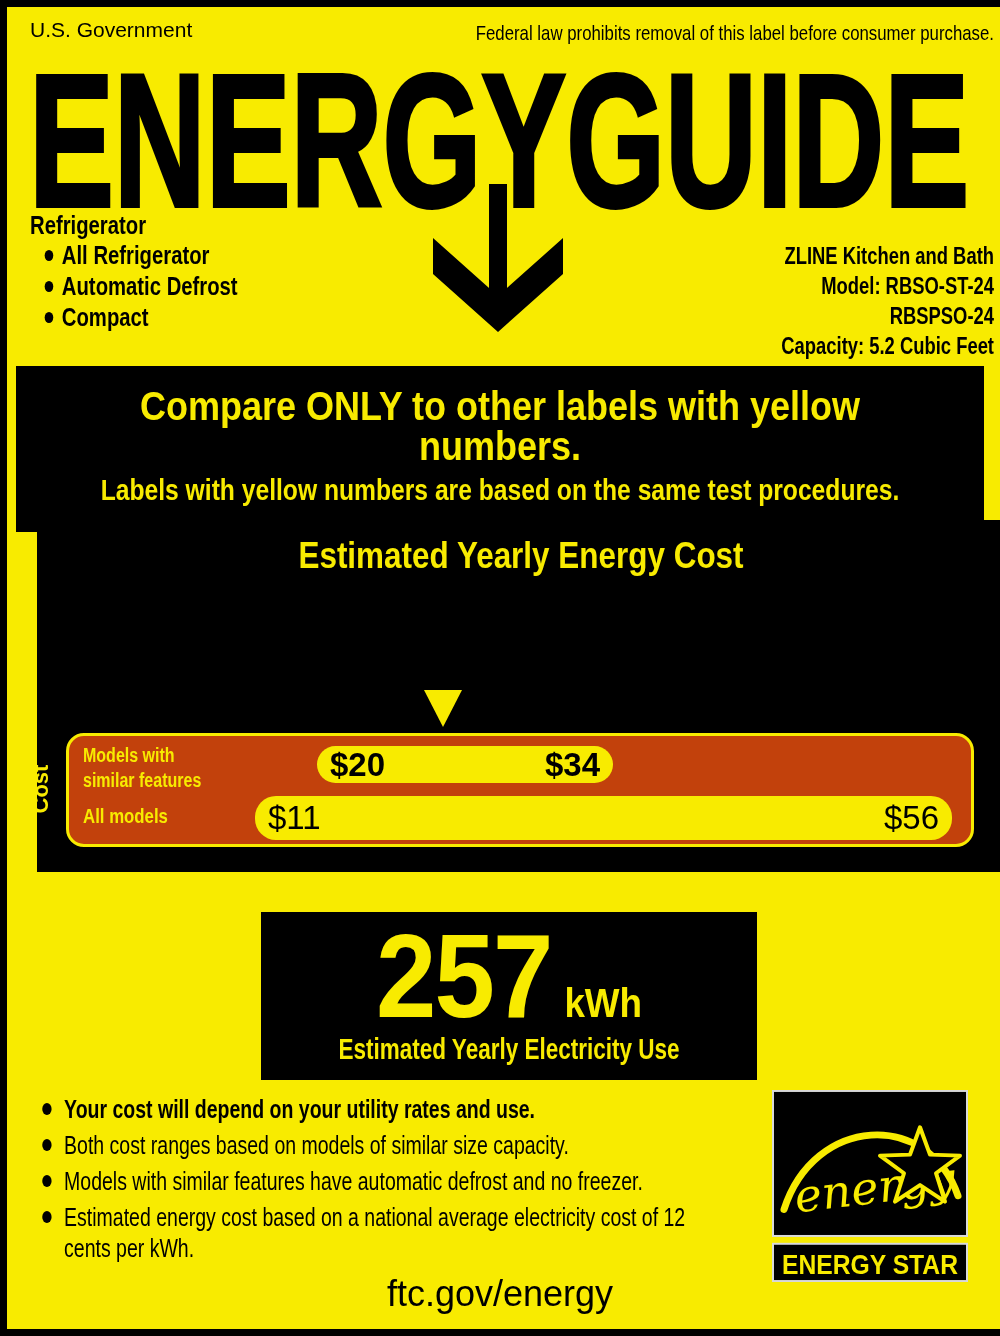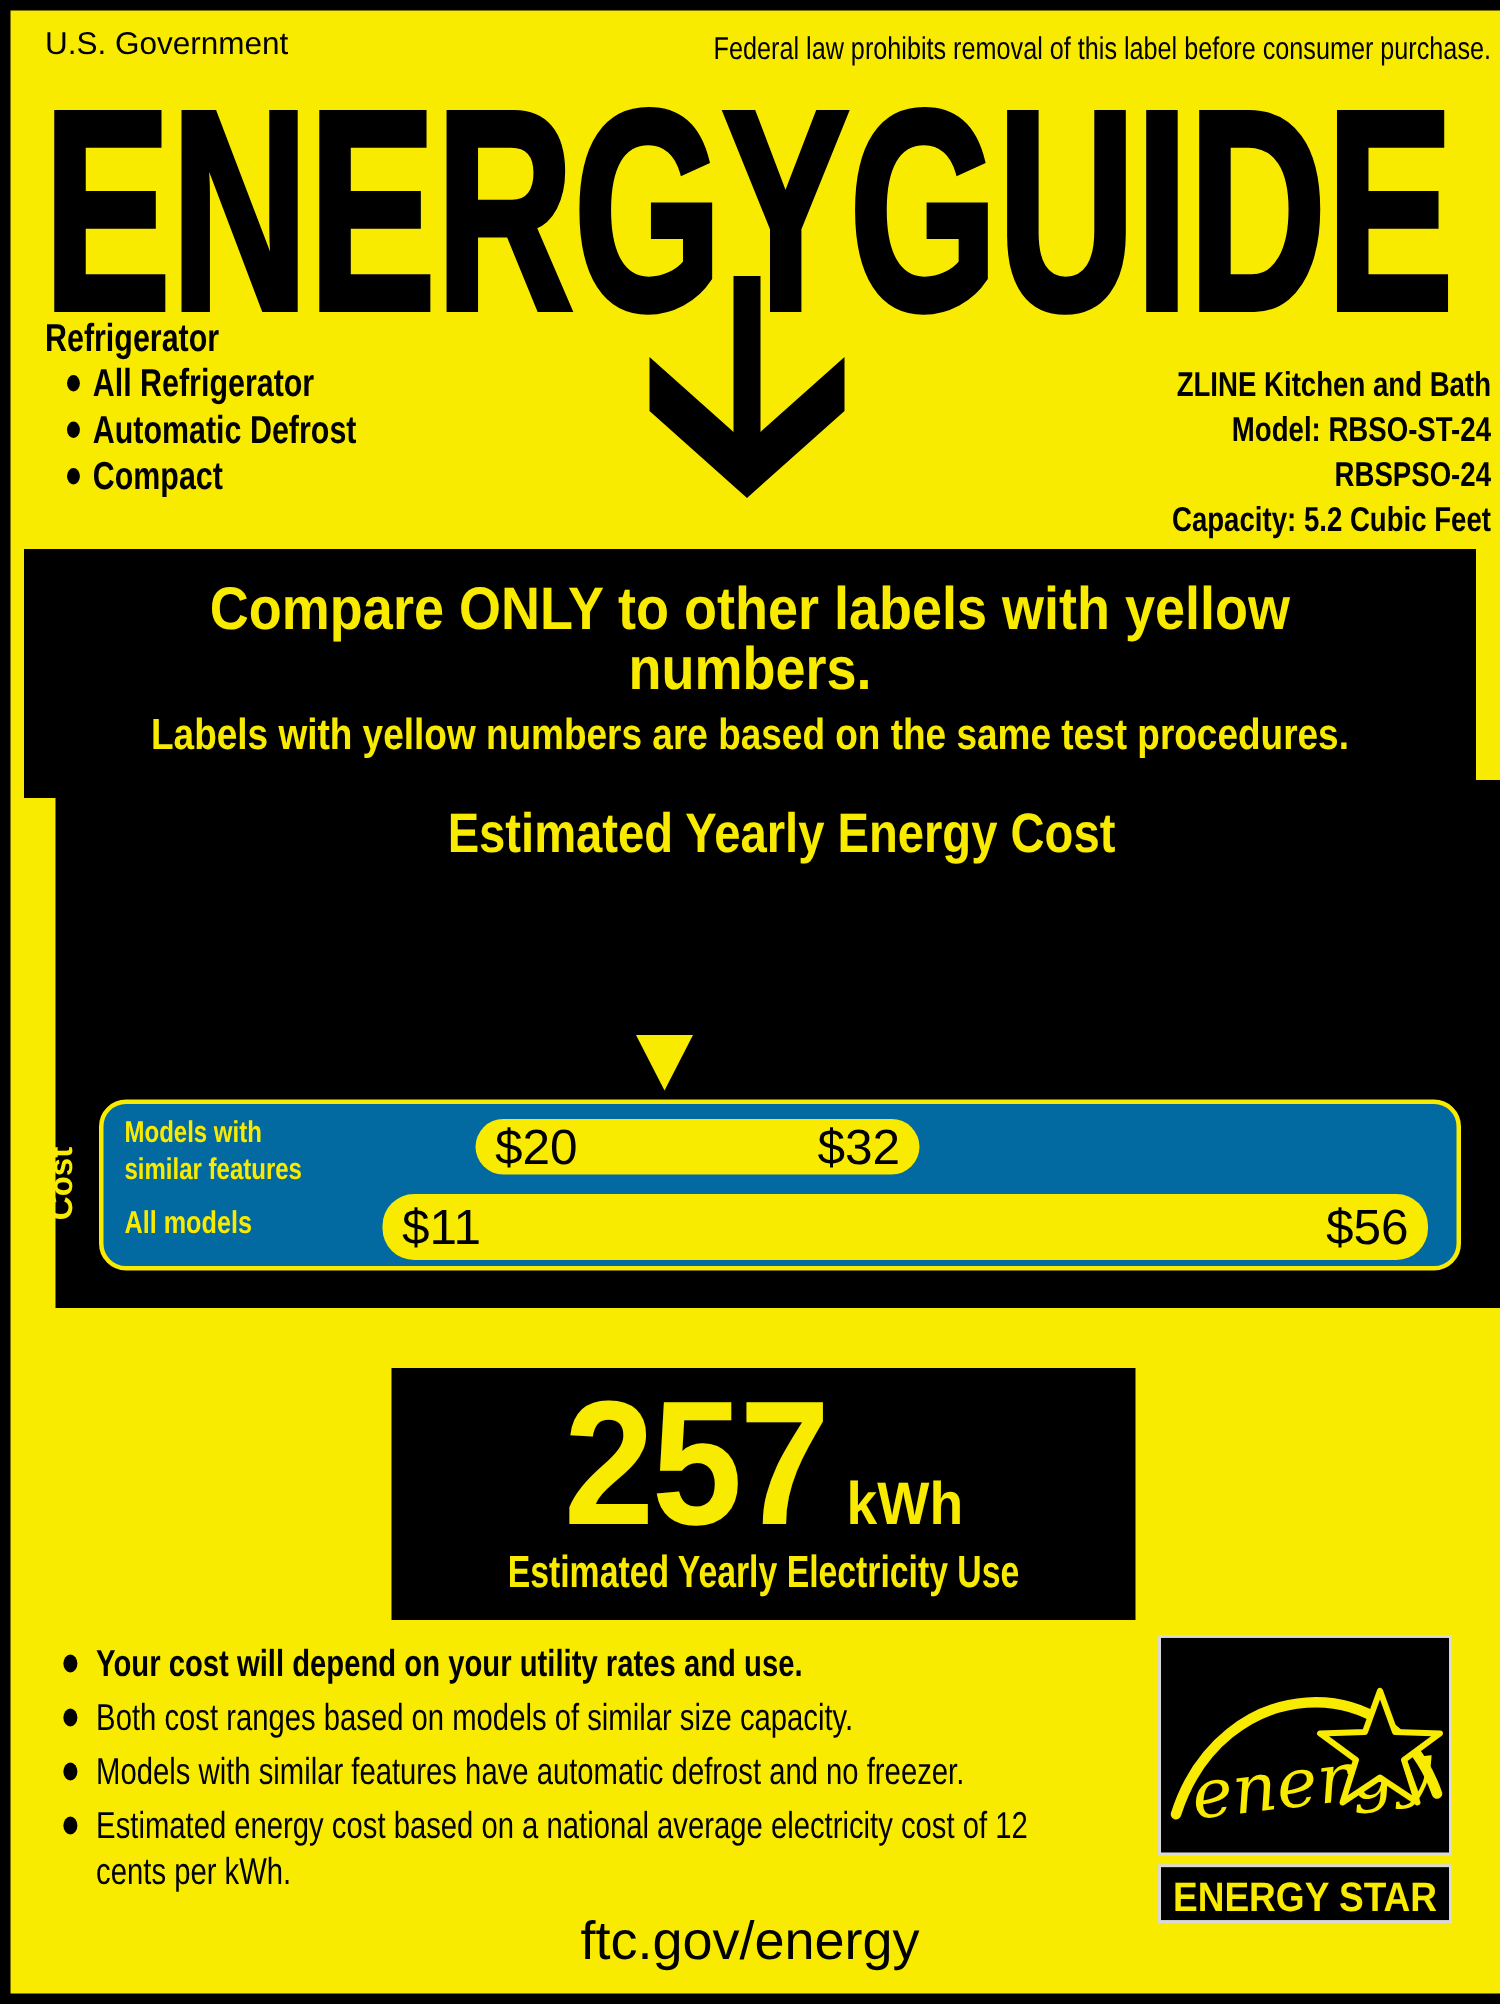--- a/index.html
+++ b/index.html
@@ -42,26 +42,26 @@
   .main-box{left:16px; top:520px; width:968px; height:352px; background:#000; color:#F8EB00; position:absolute;margin-left:21px;}
   .cost-title{position:absolute; top:15px; left:0; width:100%; text-align:center; font-size:37px; font-weight:bold;}
   .big-cost{position:absolute; left:328px; top:572px; transform:scaleX(.87); transform-origin:bottom left; white-space:nowrap;}
   .big-cost .cur{font-size:100px; font-weight:bold; line-height:118px; vertical-align:baseline;}
   .big-cost .amt{font-size:150px; font-weight:bold; line-height:118px; vertical-align:baseline; letter-spacing:-4px;}
   .pointer-triangle{position:absolute; left:424px; top:690px; width:0; height:0;
     border-left:19px solid transparent; border-right:19px solid transparent; border-top:37px solid #F8EB00;}
   .ranges-label{position:absolute; left:24px; top:845px; width:112px; height:34px; line-height:34px;
     transform:rotate(-90deg); transform-origin:0 0; text-align:center; font-size:22px; font-weight:bold; color:#F8EB00;}
   .ranges-box{position:absolute; left:66px; top:733px; width:908px; height:114px; box-sizing:border-box;
-    border:3px solid #F8EB00; border-radius:18px; background:#0369a1;}
+    border:3px solid #F8EB00; border-radius:18px; background:#c2410c;}
   .r1-label{position:absolute; left:14px; top:7px; font-size:20px; font-weight:bold; line-height:25px; color:#F8EB00;}
   .r2-label{position:absolute; left:14px; top:68px; font-size:21px; font-weight:bold; color:#F8EB00;}
   .bar{position:absolute; background:#F8EB00; color:#000; display:flex; justify-content:space-between;
     align-items:center; box-sizing:border-box; padding:0 13px; font-size:33px; border-radius:21px;}
-  .bar1{left:248px; top:10px; width:296px; height:37px;}
+  .bar1{left:248px; top:10px; width:296px; height:37px;font-weight:bold;}
   .bar2{left:186px; top:60px; width:697px; height:44px;}
 
   .usage-box{left:261px; top:912px; width:496px; height:168px; background:#000; color:#F8EB00; text-align:center; position:absolute;}
   .usage-line{margin-top:16px; white-space:nowrap;}
   .u-val{font-size:118px; font-weight:bold; line-height:96px; vertical-align:baseline; letter-spacing:-2px;}
   .u-unit{font-size:40px; font-weight:bold; vertical-align:baseline; margin-left:14px;}
   .usage-caption{position:absolute; bottom:14px; left:0; width:100%; font-size:30px; font-weight:bold;}
 
   ul.notes{left:36px; top:1094px; width:880px; margin:0; padding:0; list-style:none; position:absolute; transform:scaleX(.78); transform-origin:top left;}
   ul.notes li{position:relative; padding-left:36px; font-size:25px; line-height:31px; margin-bottom:5px;}
@@ -120,21 +120,21 @@
   <div class="pointer-triangle"></div>
 
   <div class="ranges-label">Cost Ranges</div>
   <div class="abs ranges-box" style="left:66px; top:733px;">
     <div class="r1-label sxL80">
       <span>Models with</span><br>
       <span>similar features</span>
     </div>
     <div class="bar bar1">
       <span>$20</span>
-      <span>$32</span>
+      <span>$34</span>
     </div>
     <div class="r2-label sxL80">All models</div>
     <div class="bar bar2">
       <span>$11</span>
       <span>$56</span>
     </div>
   </div>
 
   <div class="usage-box">
     <div class="usage-line sxC92"><span class="u-val">257</span><span class="u-unit">kWh</span></div>

